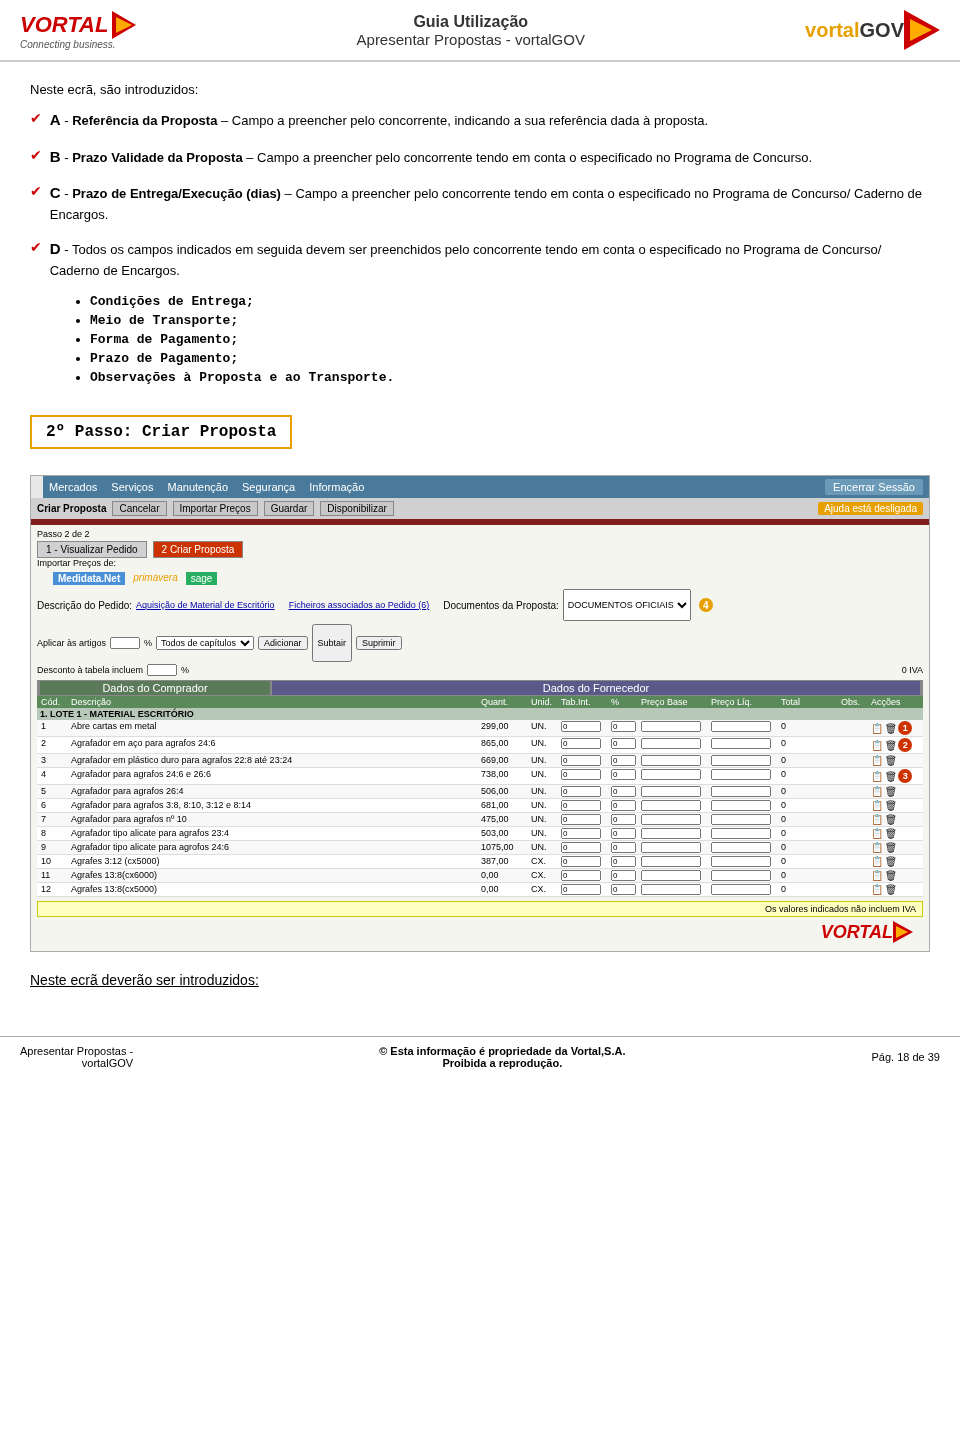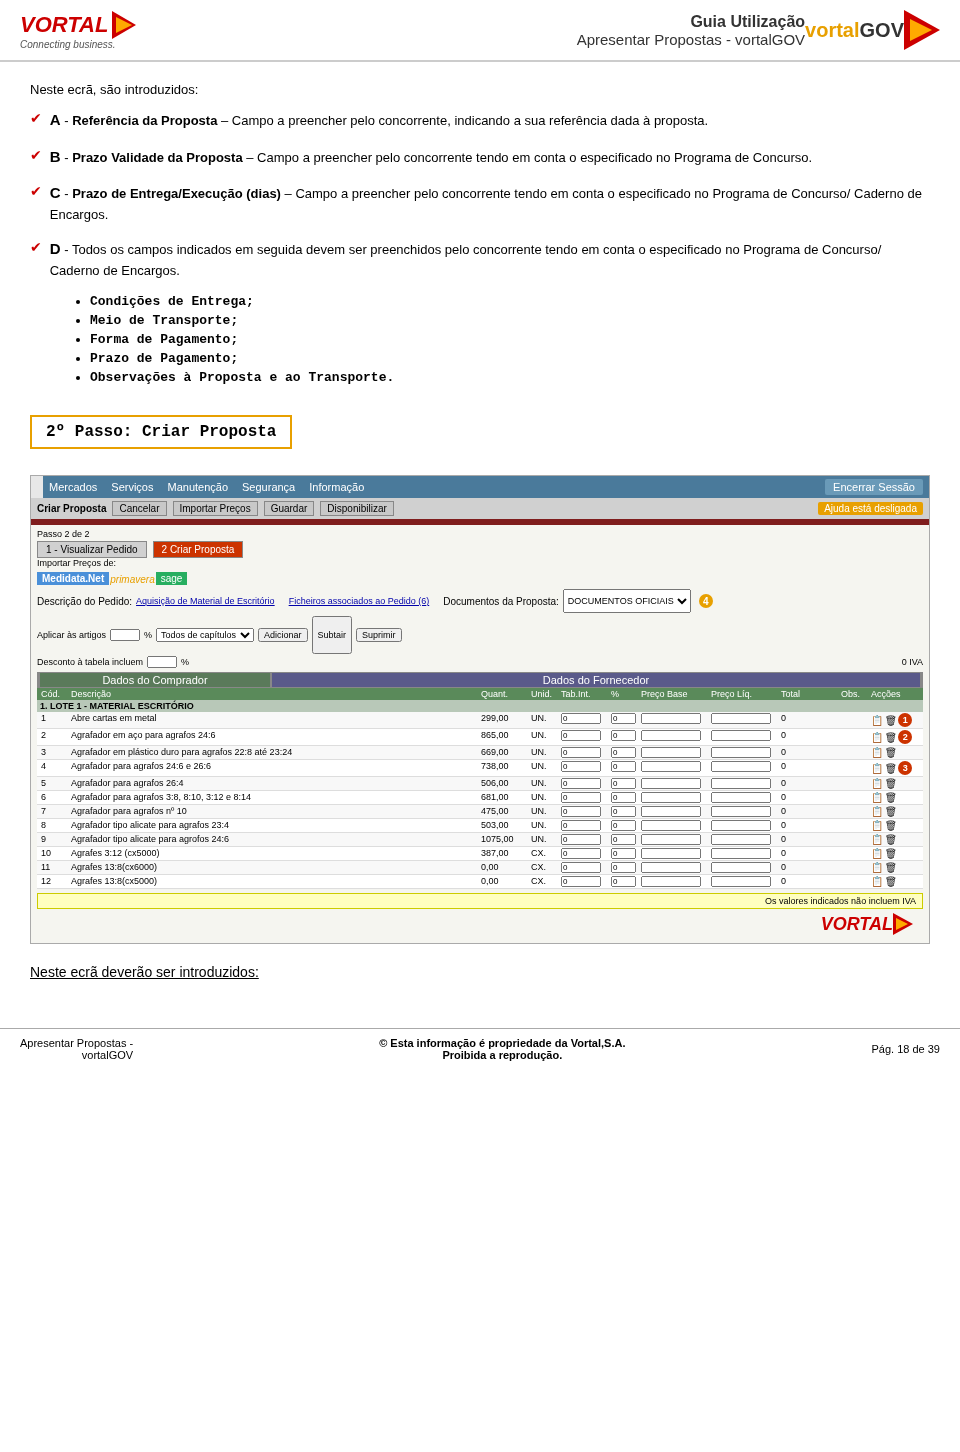--- a/index.html
+++ b/index.html
@@ -8,21 +8,21 @@
     
     .page-header {
       display: flex;
       align-items: center;
       justify-content: space-between;
       padding: 10px 20px;
       border-bottom: 2px solid #ccc;
     }
     .header-logo-left { display: flex; flex-direction: column; }
     .logo-vortal { font-size: 22px; font-weight: bold; color: #cc0000; font-style: italic; }
-    .header-center { text-align: right; flex: 1; }
+    .header-center { text-align: center; flex: 1; }
     .header-center .title-main { font-size: 16px; font-weight: bold; color: #333; }
     .header-center .title-sub { font-size: 15px; color: #333; }
     .header-logo-right { display: flex; align-items: center; }
 
     
     .main-content { padding: 20px 30px; }
 
     .intro-text { font-size: 13px; margin-bottom: 12px; }
 
     .section-item { display: flex; align-items: flex-start; margin-bottom: 14px; }
@@ -103,23 +103,23 @@
     .step-tab {
       background: #d0d0d0;
       border: 1px solid #888;
       padding: 2px 8px;
       font-size: 10px;
     }
     .step-tab.active { background: #cc3300; color: #fff; }
 
     .import-logos {
       display: flex;
-      align-items: flex-end;
-      gap: 1px;
-      margin: 4px 0;
+      align-items: flex-start;
+      gap: 8px;
+      margin: 4px 16px;
       font-size: 10px;
     }
     .import-logos .logo-m { background: #4a90d9; color: #fff; padding: 1px 5px; font-weight: bold; font-size: 10px; }
     .import-logos .logo-p { color: #e8a000; font-size: 10px; font-style: italic; }
     .import-logos .logo-s { background: #27ae60; color: #fff; padding: 1px 5px; font-size: 10px; }
 
     .doc-row { display: flex; gap: 4px; align-items: center; margin: 3px 0; font-size: 10px; }
     .doc-row label { font-size: 10px; }
     .doc-row select, .doc-row input { font-size: 10px; height: 14px; }
     .doc-row .highlight { color: #cc0000; font-weight: bold; font-size: 12px; }
@@ -329,21 +329,21 @@
         <span class="logo-m">Medidata.Net</span>
         <span class="logo-p">primavera</span>
         <span class="logo-s">sage</span>
       </div>
 
       <div class="doc-row">
         <label>Descrição do Pedido:</label>
         <span style="font-size:9px; color:#0000aa; text-decoration:underline; cursor:pointer;">Aquisição de Material de Escritório</span>
         <span style="font-size:9px; color:#0000aa; text-decoration:underline; cursor:pointer; margin-left:10px;">Ficheiros associados ao Pedido (6)</span>
         <label style="margin-left:10px;">Documentos da Proposta:</label>
-        <select style="font-size:9px; height:24px;">
+        <select style="font-size:9px; height:32px;">
           <option>DOCUMENTOS OFICIAIS</option>
         </select>
         <span class="highlight num-badge" style="margin-left:4px; background:#e8a000; color:#fff; font-size:10px; font-weight:bold; padding:1px 4px;">4</span>
       </div>
 
       <div style="font-size:9px; display:flex; gap:4px; align-items:center; margin: 2px 0;">
         <span>Aplicar às artigos</span>
         <input type="text" style="width: 30px; height: 12px; font-size: 9px;">
         <span>%</span>
         <select style="font-size:9px; height:14px;">

